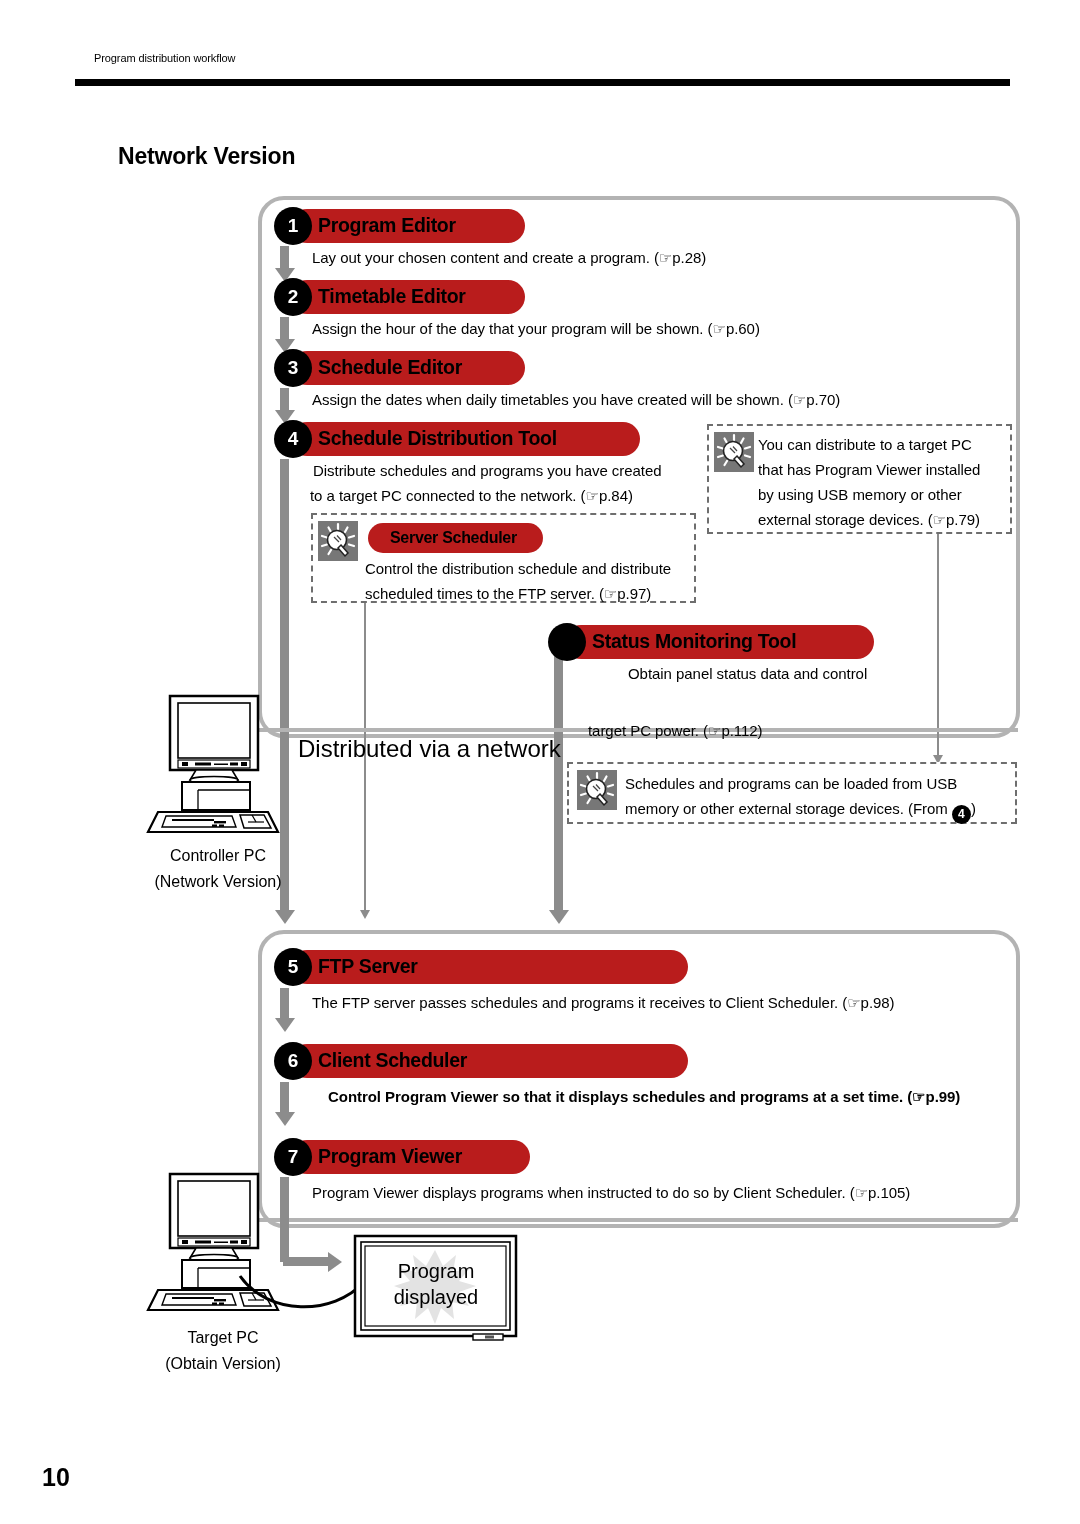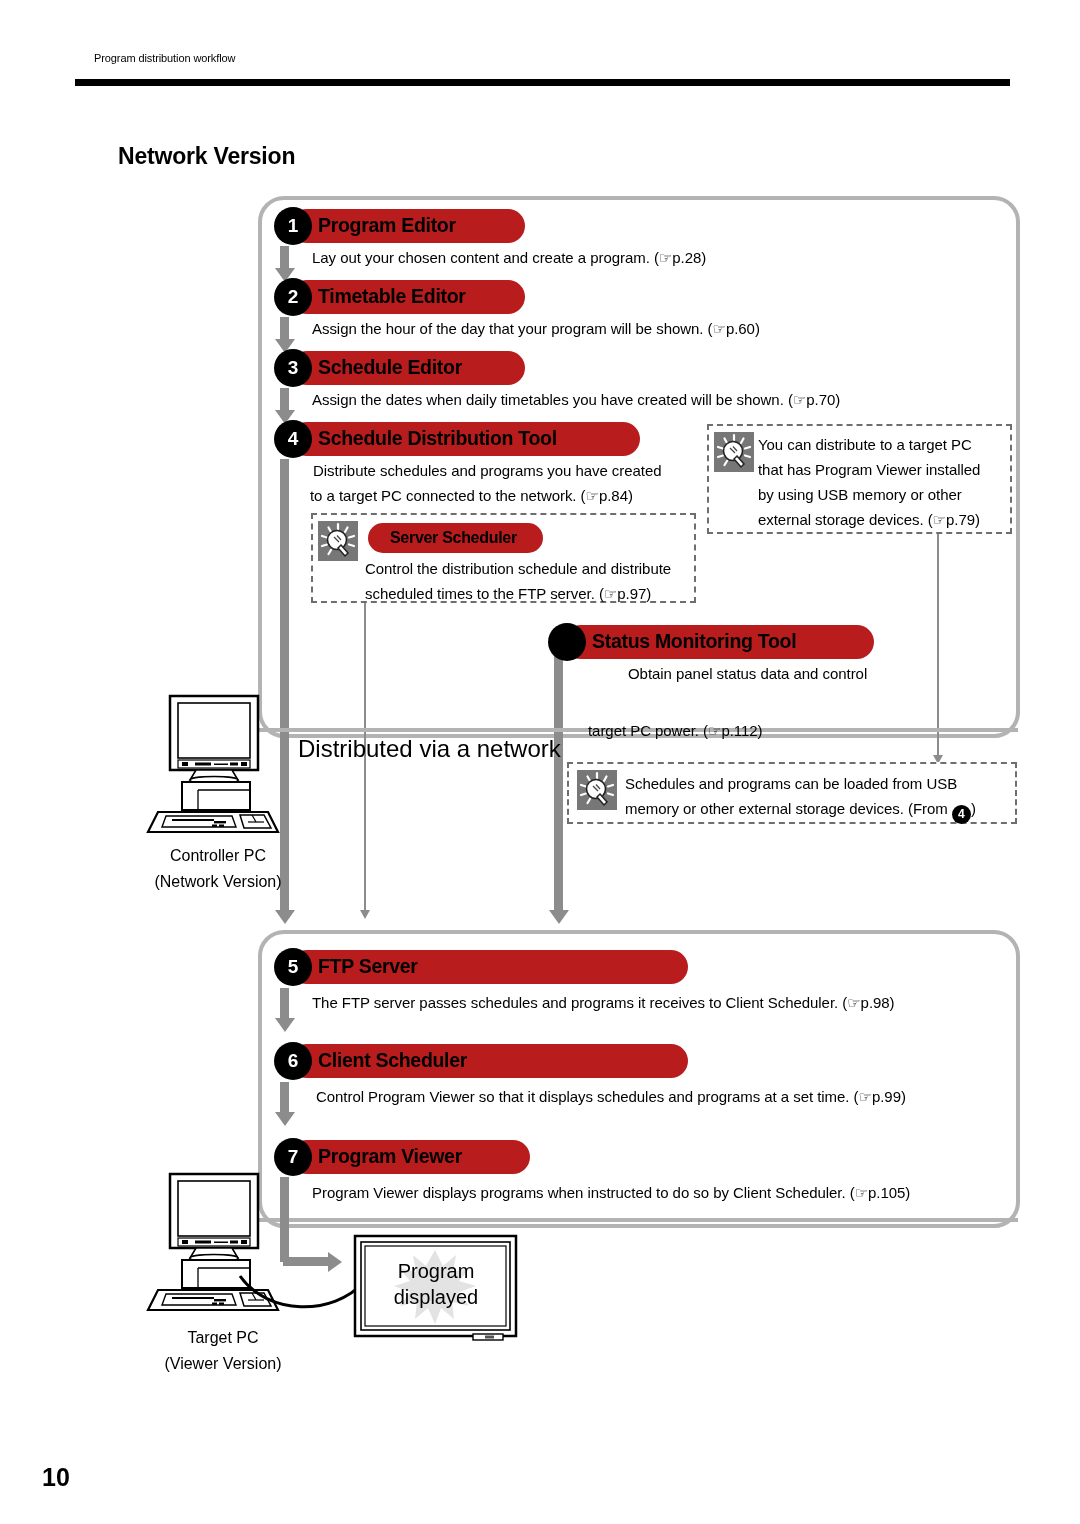--- a/index.html
+++ b/index.html
@@ -425,21 +425,21 @@
 
 <div class="vline" style="left:280px; top:988px; height:34px;"></div>
 <div class="arrowhead" style="left:275px; top:1018px;"></div>
 
 <div class="step" style="left:258px; top:1044px;">
   <div class="pill" style="width:398px;">
     <span class="pill-label">Client Scheduler</span>
   </div>
   <div class="badge">6</div>
 </div>
-<div class="desc" style="left:316px; top:1084px;">Control Program Viewer so that it displays schedules and programs at a set time. (☞p.99)</div>
+<div class="desc" style="left:328px; top:1084px;font-weight:bold;">Control Program Viewer so that it displays schedules and programs at a set time. (☞p.99)</div>
 
 <div class="vline" style="left:280px; top:1082px; height:34px;"></div>
 <div class="arrowhead" style="left:275px; top:1112px;"></div>
 
 <div class="step" style="left:258px; top:1140px;">
   <div class="pill" style="width:240px;">
     <span class="pill-label">Program Viewer</span>
   </div>
   <div class="badge">7</div>
 </div>
@@ -467,21 +467,21 @@
     <line x1="32" y1="126" x2="74" y2="126" stroke="#000" stroke-width="1.8"></line>
     <rect x="74" y="127" width="12" height="2.4" fill="#000"></rect>
     <rect x="72" y="130.5" width="5" height="2.4" fill="#000"></rect>
     <rect x="79" y="130.5" width="5" height="2.4" fill="#000"></rect>
     <path d="M100 121 L124 121 L131 134 L104 134 Z" fill="#ffffff" stroke="#000" stroke-width="1.5"></path>
     <line x1="112" y1="121" x2="116" y2="128" stroke="#000" stroke-width="1.2"></line>
     <line x1="108" y1="128" x2="124" y2="128" stroke="#000" stroke-width="1.2"></line>
   </svg>
 </div>
 <div class="pc-label" style="left:148px; top:1325px; width:150px;">Target PC</div>
-<div class="pc-label" style="left:133px; top:1351px; width:180px;">(Viewer Version)</div>
+<div class="pc-label" style="left:133px; top:1351px; width:180px;">(Obtain Version)</div>
 
 <svg style="position:absolute; left:238px; top:1268px;" width="130" height="50" viewBox="0 0 130 50">
   <path d="M2 8 C 30 48, 95 48, 126 14" fill="none" stroke="#000" stroke-width="3"></path>
 </svg>
 
 <div class="tv" style="left:353px; top:1234px;">
   <svg width="165" height="110" viewBox="0 0 165 110">
     <rect x="2" y="2" width="161" height="100" fill="#ffffff" stroke="#000" stroke-width="2.5"></rect>
     <rect x="8" y="8" width="149" height="88" fill="#ffffff" stroke="#000" stroke-width="1.6"></rect>
     <rect x="12" y="12" width="141" height="80" fill="#ffffff" stroke="#000" stroke-width="1.2"></rect>

